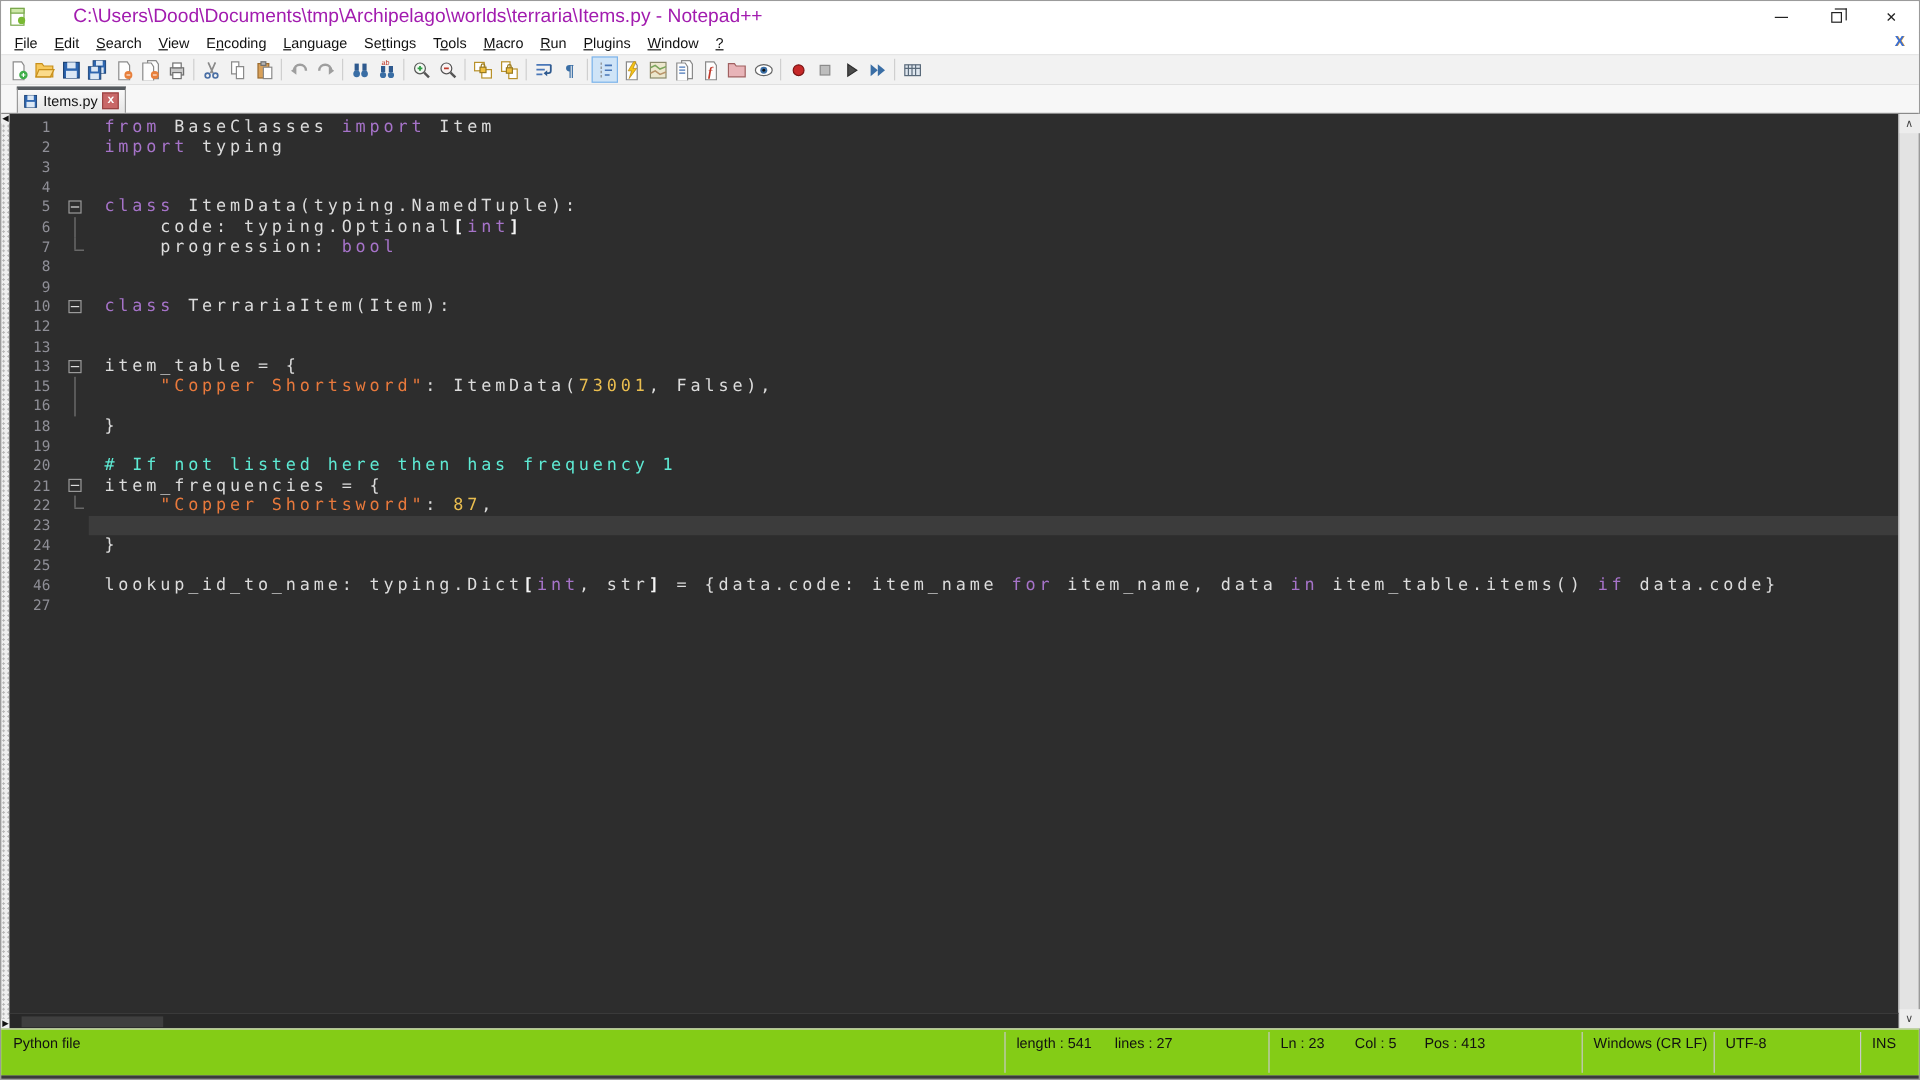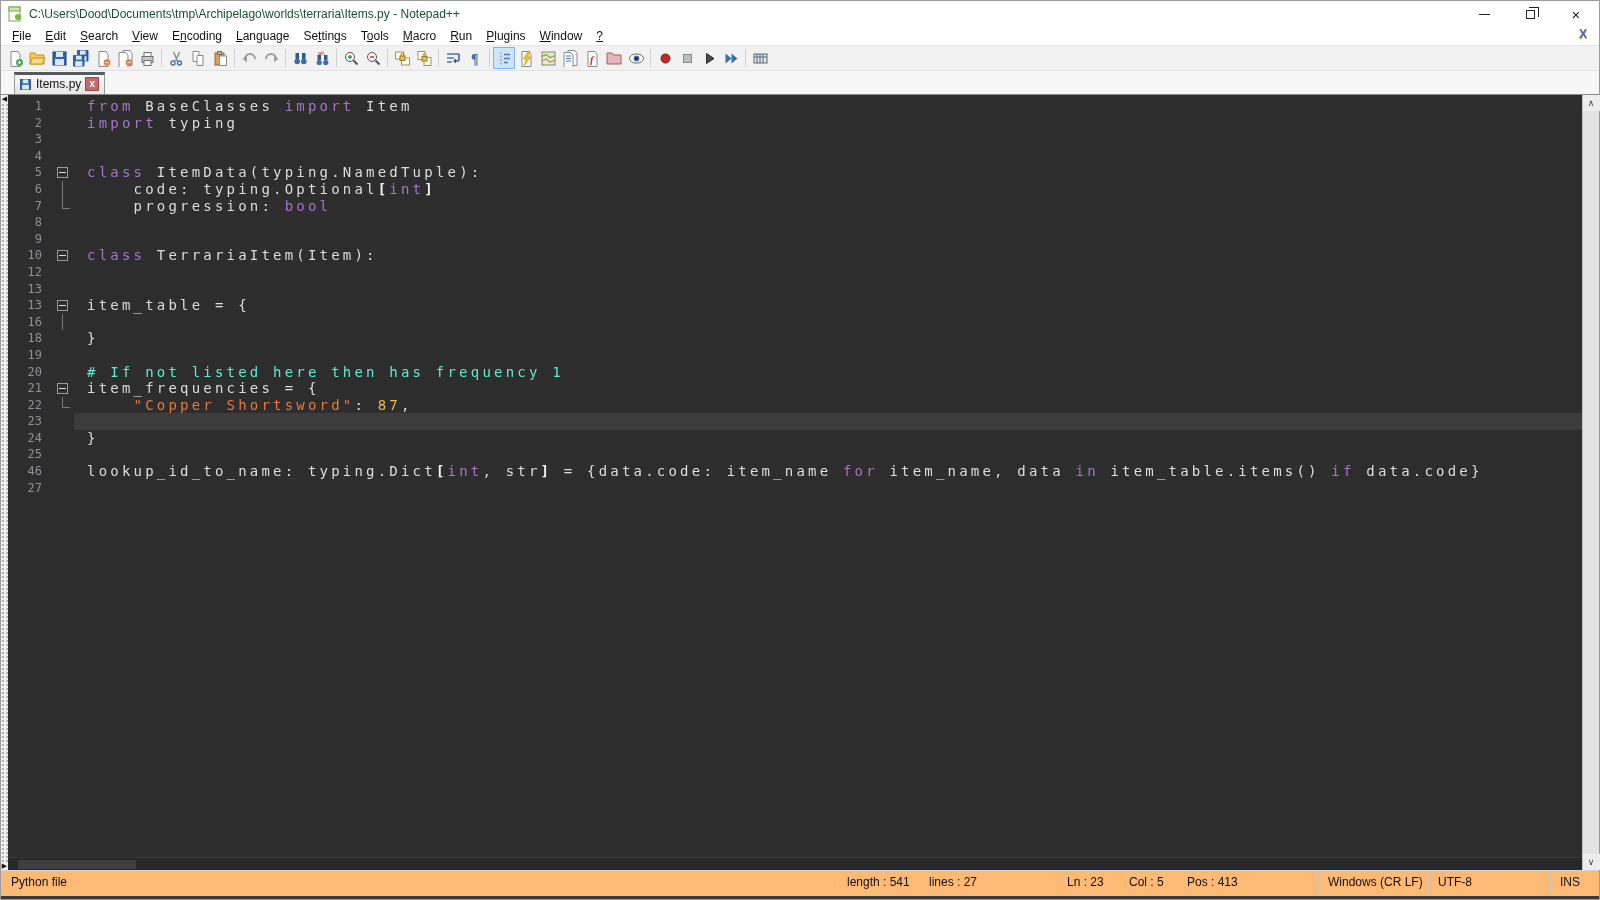--- a/index.html
+++ b/index.html
@@ -3,21 +3,21 @@
 <meta charset="utf-8">
 <style>
   * { box-sizing: border-box; margin: 0; padding: 0; }
   html,body { width:1600px; height:900px; overflow:hidden; }
   body { font-family: "Liberation Sans", sans-serif; background:#ffffff; }
   .window { width:1600px; height:900px; display:flex; flex-direction:column; border:1px solid #9b9b9b; background:#fff; }
 
   
   .titlebar { height:26px; display:flex; align-items:center; background:#ffffff; padding-left:6px; flex:0 0 auto; }
   .app-icon { width:16px; height:16px; margin-right:6px; }
-  .title-text { font-size:12px; color:#14532d; flex:1 1 auto; white-space:nowrap; overflow:hidden; }
+  .title-text { font-size:16px; color:#a21caf; flex:1 1 auto; white-space:nowrap; overflow:hidden;margin-left:32px; }
   .win-btns { display:flex; height:100%; }
   .win-btn { width:46px; display:flex; align-items:center; justify-content:center; color:#222; cursor:default; }
   .min-glyph { width:11px; height:1px; background:#222; display:block; }
   .restore-glyph { position:relative; width:9px; height:9px; border:1px solid #222; background:#fff; }
   .restore-glyph::before { content:""; position:absolute; left:2px; top:-4px; width:9px; height:9px; border:1px solid #222; border-bottom:none; border-left:none; }
   .close-glyph { font-size:15px; line-height:15px; }
 
   
   .menubar { height:18px; display:flex; align-items:center; background:#ffffff; padding-left:4px; font-size:12px; color:#111; flex:0 0 auto; position:relative; }
   .menu-item { padding:1px 7px; white-space:nowrap; }
@@ -59,21 +59,21 @@
   .tk-b { color:#f5f5f5; font-weight:bold; }
   .tk-d { color:#dcdcdc; }
 
   .hscroll { height:13px; background:#282828; border-top:1px solid #3a3a3a; position:relative; flex:0 0 auto; }
   .hthumb { position:absolute; left:10px; top:2px; height:9px; width:118px; background:#3f3f3f; }
 
   .vscroll { width:17px; flex:0 0 auto; background:#e3e3e3; display:flex; flex-direction:column; justify-content:space-between; align-items:center; border-left:1px solid #bfbfbf; }
   .varrow { width:17px; height:16px; background:#ededed; color:#444; font-size:9px; line-height:16px; text-align:center; }
 
   
-  .statusbar { height:26px; background:#fdba74; border-top:1px solid #d4d4d4; position:relative; font-size:12px; color:#111; flex:0 0 auto; }
+  .statusbar { height:39px; background:#84cc16; border-top:1px solid #d4d4d4; position:relative; font-size:12px; color:#111; flex:0 0 auto; }
   .sb { position:absolute; top:4px; white-space:nowrap; }
   .sb-sep { position:absolute; top:2px; bottom:2px; width:1px; background:#c9c9c9; }
   .bottom-edge { height:3px; background:#3a3a3a; flex:0 0 auto; }
 </style>
 </head>
 <body>
 
 <div class="window">
 
   <div class="titlebar">
@@ -435,20 +435,25 @@
             <span class="code"></span>
           </div>
           <div class="line">
             <span class="num">13</span>
             <span class="fold">
               <span class="fold-open"></span>
             </span>
             <span class="code"><span class="tk-d">item_table = {</span></span>
           </div>
           <div class="line">
+            <span class="num">15</span>
+            <span class="fold fold-mid"></span>
+            <span class="code"><span class="tk-d">    </span><span class="tk-s">"Copper Shortsword"</span><span class="tk-d">: ItemData(</span><span class="tk-n">73001</span><span class="tk-d">, False),</span></span>
+          </div>
+          <div class="line">
             <span class="num">16</span>
             <span class="fold fold-mid"></span>
             <span class="code"></span>
           </div>
           <div class="line">
             <span class="num">18</span>
             <span class="fold"></span>
             <span class="code"><span class="tk-d">}</span></span>
           </div>
           <div class="line">

